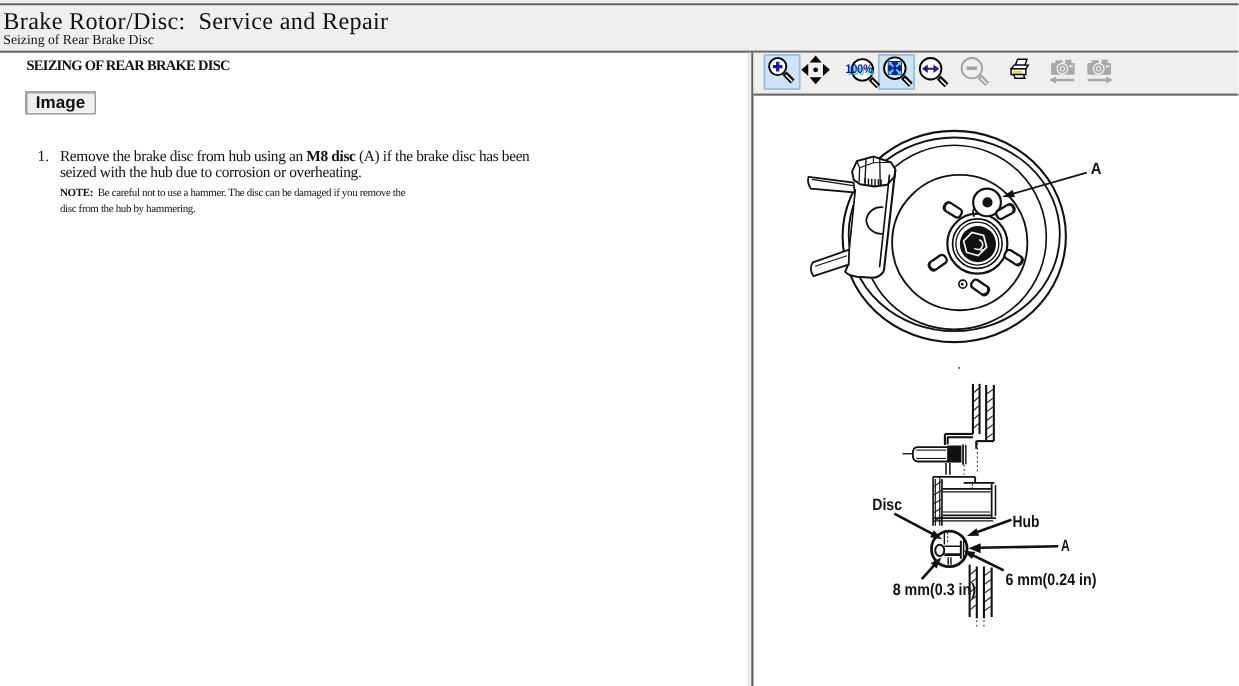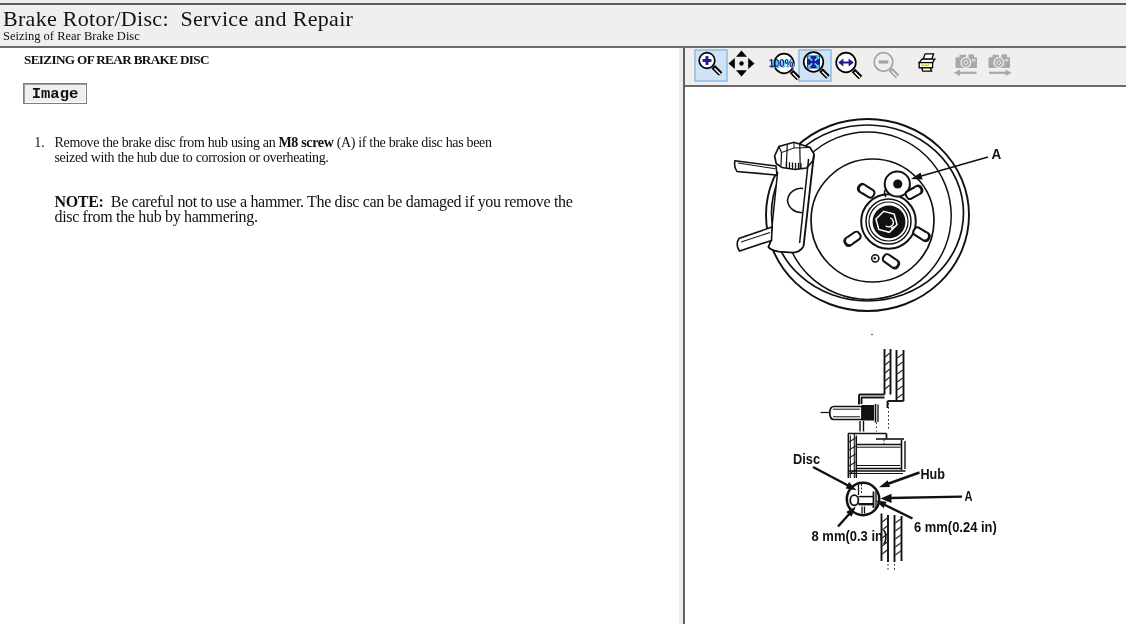--- a/index.html
+++ b/index.html
@@ -1,40 +1,40 @@
 <!DOCTYPE html>
 <html><head>
 <meta charset="utf-8">
 <style>
 html,body{margin:0;padding:0}
 body{width:1126px;height:624px;position:relative;background:#fff;overflow:hidden;
      font-family:"Liberation Serif",serif;color:#111}
 .abs{position:absolute}
-.lbl{font-family:Liberation Mono, monospace;font-weight:bold}
+.lbl{font-family:Liberation Sans, sans-serif;font-weight:bold}
 </style>
 </head>
 <body>
 
 <div class="abs" style="left:0;top:0;width:1126px;height:3px;background:#efedec"></div>
 <div class="abs" style="left:0;top:3px;width:1126px;height:2px;background:#5c5c5c"></div>
 <div class="abs" style="left:0;top:5px;width:1126px;height:41px;background:#f1efed"></div>
 <div class="abs" style="left:0;top:46px;width:1126px;height:2px;background:#6a6a6a"></div>
 <div class="abs" id="title" style="left:3px;top:6px;font-size:22px;letter-spacing:0.3px;white-space:nowrap">Brake Rotor/Disc:&nbsp; Service and Repair</div>
 <div class="abs" id="subtitle" style="left:3px;top:28.8px;font-size:12.5px;white-space:nowrap">Seizing of Rear Brake Disc</div>
 
 <div class="abs" id="head2" style="left:24px;top:51.5px;font-size:13.2px;font-weight:bold;letter-spacing:-0.65px;white-space:nowrap">SEIZING OF REAR BRAKE DISC</div>
 <div class="abs" id="imgbtn" style="left:23px;top:83px;width:62px;height:19px;background:#f0efee;border:1px solid #7e7e7e;box-shadow:inset 1px 1px 0 #9e9e9e, inset -1px -1px 0 #fdfdfd;text-align:center">
   <span class="lbl" style="font-size:15.5px;line-height:19.5px;display:inline-block">Image</span>
 </div>
 <div class="abs" id="num1" style="left:34.2px;top:135.3px;font-size:14px;line-height:15px">1.</div>
 <div class="abs" id="para1" style="left:54.5px;top:135.3px;font-size:14px;line-height:15px;letter-spacing:-0.33px;white-space:nowrap">
-Remove the brake disc from hub using an <b>M8 screw</b> (A) if the brake disc has been<br>
+Remove the brake disc from hub using an <b>M8 disc</b> (A) if the brake disc has been<br>
 seized with the hub due to corrosion or overheating.
 </div>
-<div class="abs" id="para2" style="left:54.5px;top:194px;font-size:16px;line-height:15px;letter-spacing:-0.33px;white-space:nowrap">
+<div class="abs" id="para2" style="left:54.5px;top:168px;font-size:10px;line-height:15px;letter-spacing:-0.33px;white-space:nowrap">
 <b>NOTE:</b>&nbsp; Be careful not to use a hammer. The disc can be damaged if you remove the<br>
 disc from the hub by hammering.
 </div>
 
 <div class="abs" style="left:679px;top:48px;width:4px;height:576px;background:#ececec"></div>
 <div class="abs" style="left:683px;top:48px;width:2px;height:576px;background:#606060"></div>
 
 <div class="abs" style="left:685px;top:48px;width:441px;height:37px;background:#f1efed"></div>
 <div class="abs" style="left:685px;top:85px;width:441px;height:2px;background:#6a6a6a"></div>
 <svg class="abs" style="left:685px;top:48px" width="441" height="37" viewBox="685 48 441 37">

